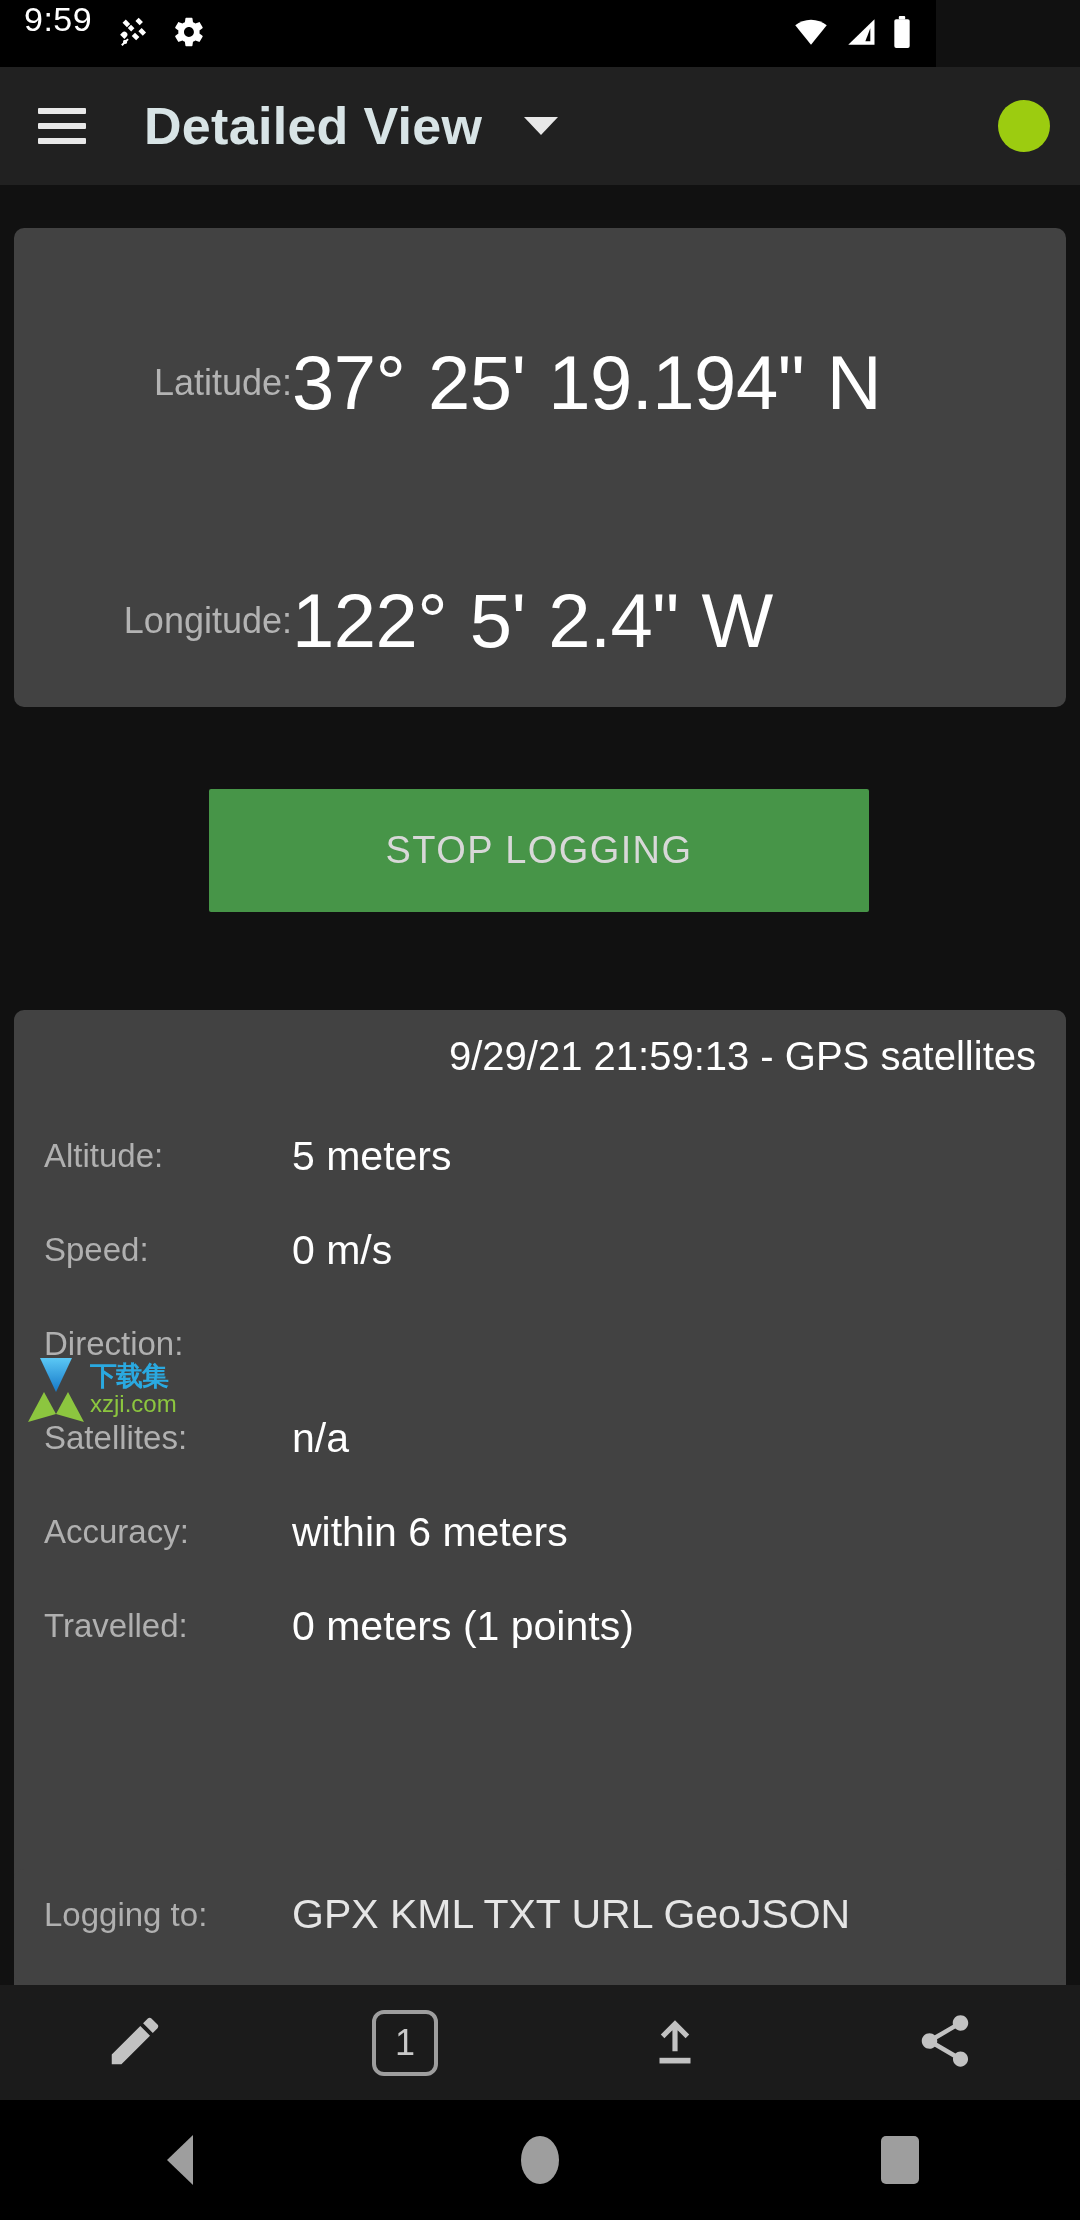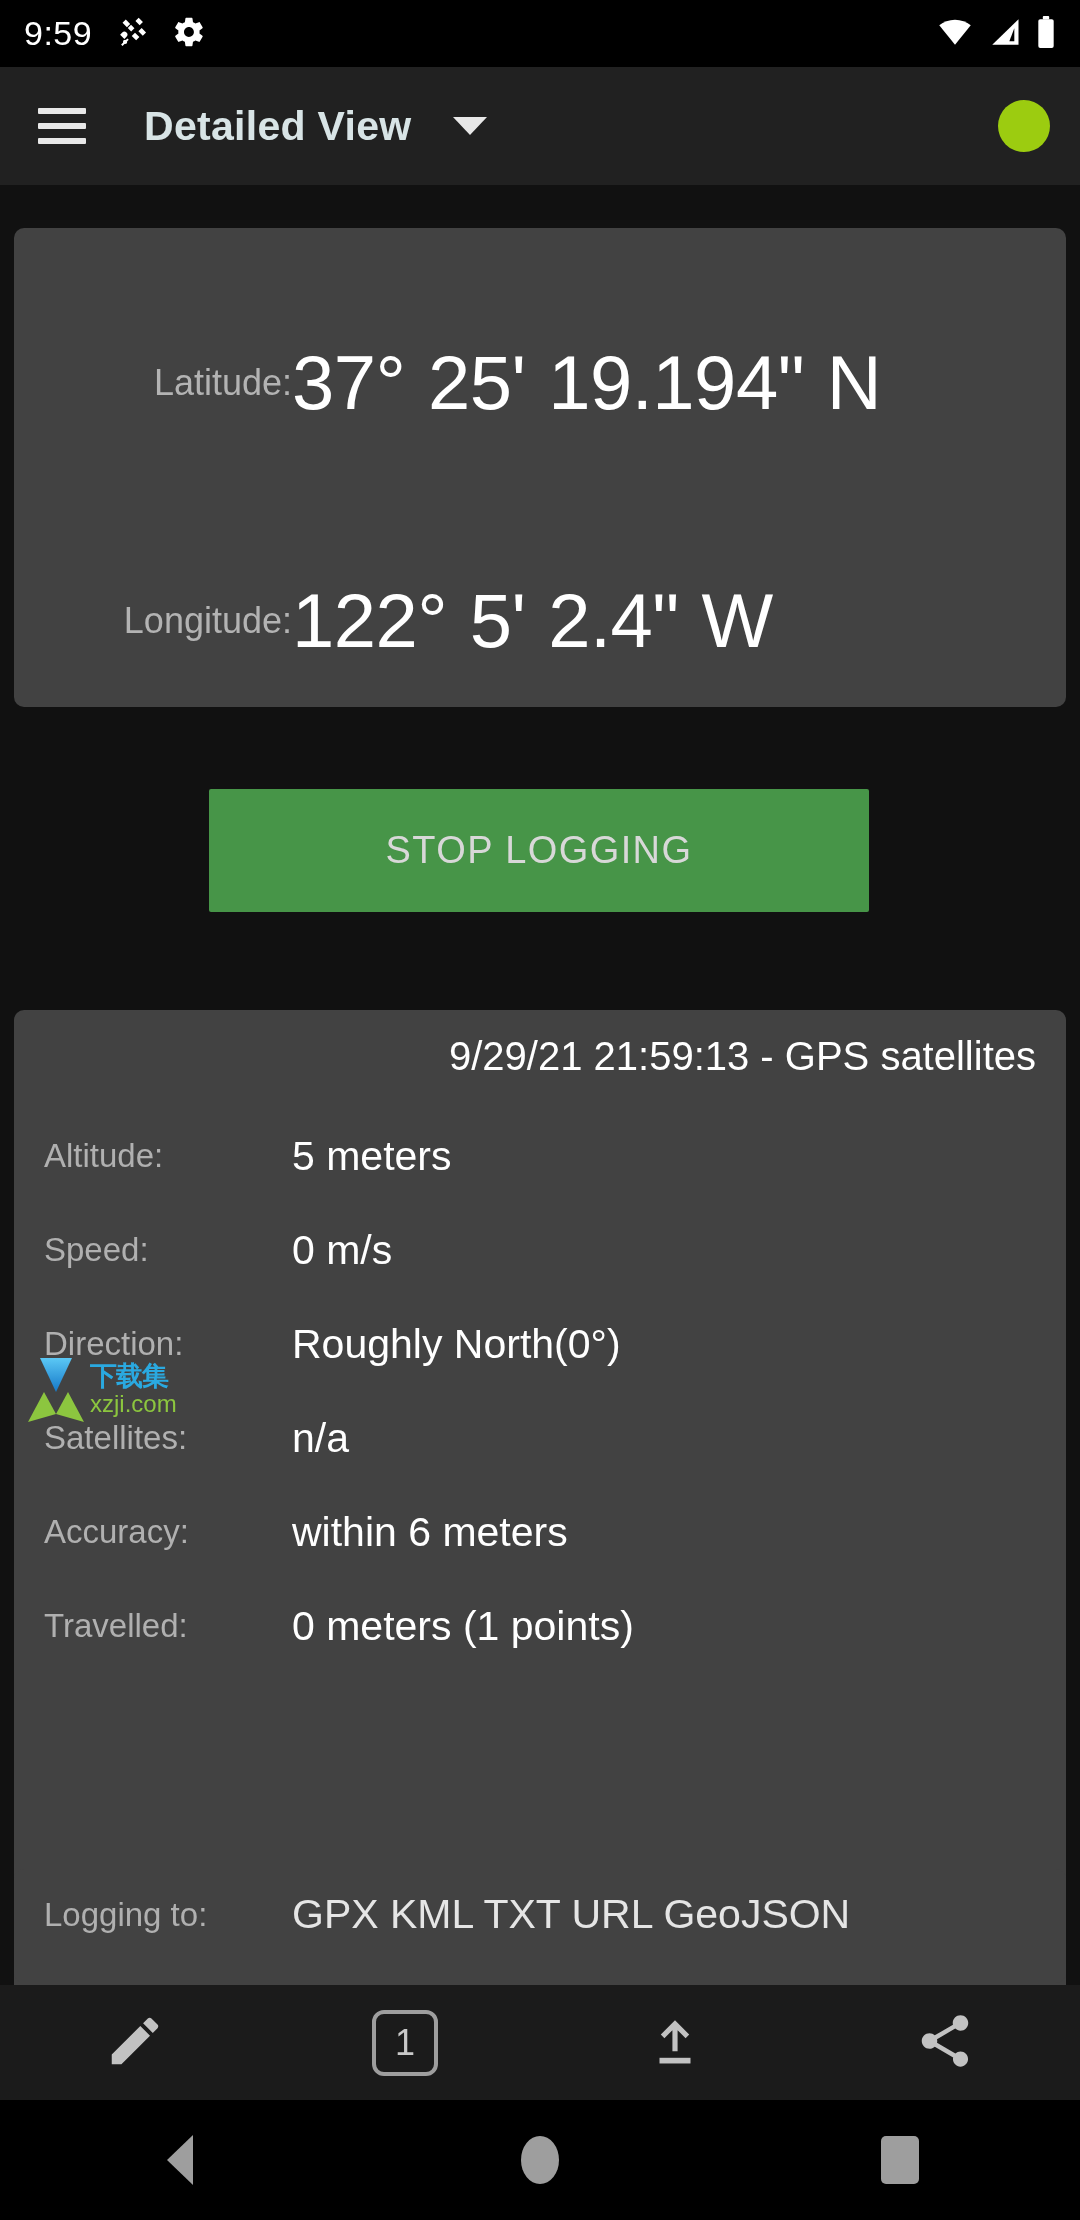--- a/index.html
+++ b/index.html
@@ -13,24 +13,24 @@
   #app {
     position: relative;
     width: 1080px;
     height: 2220px;
     background: #111111;
   }
 
   
   .statusbar {
     position: absolute; top: 0; left: 0;
-    width: 1080px; height: 67px;
+    width: 936px; height: 67px;
     background: #000000;
-    display: flex; align-items: center;
-    padding: 16px 24px;
+    display: flex; 
+    padding: 0 24px;
   }
   .sb-clock {
     color: #ffffff;
     font-size: 34px;
     letter-spacing: 0.5px;
     margin-right: 26px;
   }
   .sb-left-icons { display: flex; align-items: center; gap: 20px; }
   .sb-right { margin-left: auto; display: flex; align-items: center; gap: 14px; }
   .sb-icon { display: block; }
@@ -48,21 +48,21 @@
     display: flex; flex-direction: column; justify-content: space-between;
     cursor: pointer;
   }
   .hamburger span {
     display: block; height: 6px; width: 48px;
     background: #e8e8e8; border-radius: 1px;
   }
   .appbar-title {
     margin-left: 58px;
     color: #d8e4e6;
-    font-size: 41px;
+    font-size: 52px;
     font-weight: bold;
     letter-spacing: 0.3px;
     white-space: nowrap;
   }
   .appbar-caret {
     margin-left: 42px;
     width: 0; height: 0;
     border-left: 17px solid transparent;
     border-right: 17px solid transparent;
     border-top: 18px solid #e8e8e8;
@@ -313,21 +313,20 @@
         <div class="detail-row">
           <div class="detail-label">Altitude:</div>
           <div class="detail-value">5 meters</div>
         </div>
         <div class="detail-row">
           <div class="detail-label">Speed:</div>
           <div class="detail-value">0 m/s</div>
         </div>
         <div class="detail-row">
           <div class="detail-label">Direction:</div>
-          <div class="detail-value">Roughly North(0°)</div>
         </div>
         <div class="detail-row">
           <div class="detail-label">Satellites:</div>
           <div class="detail-value">n/a</div>
         </div>
         <div class="detail-row">
           <div class="detail-label">Accuracy:</div>
           <div class="detail-value">within 6 meters</div>
         </div>
         <div class="detail-row">

